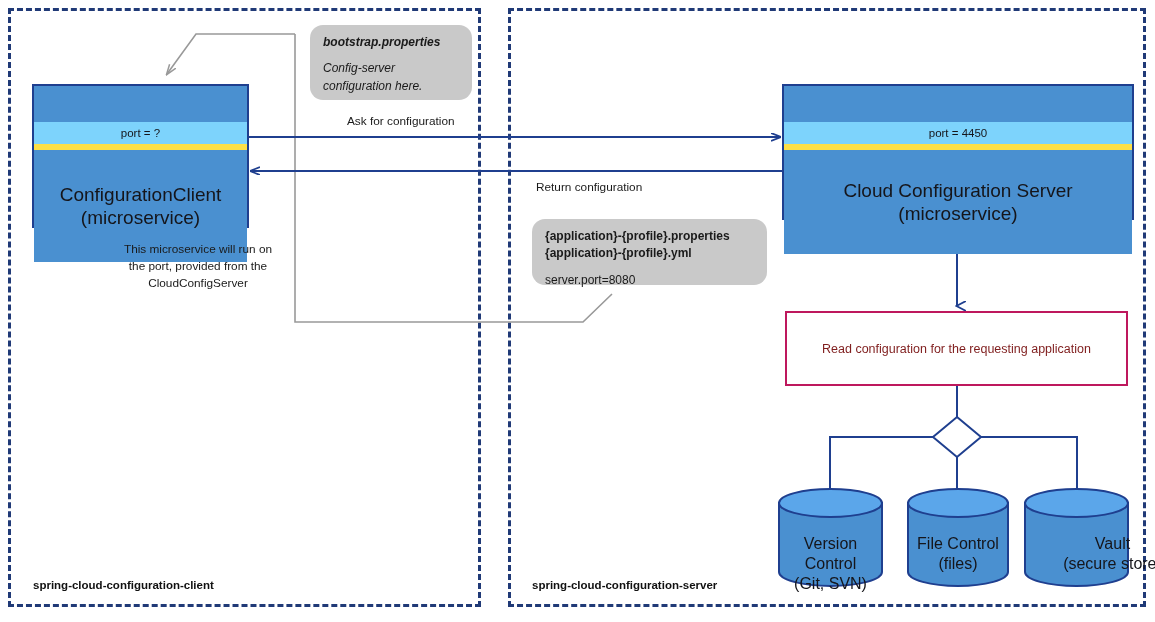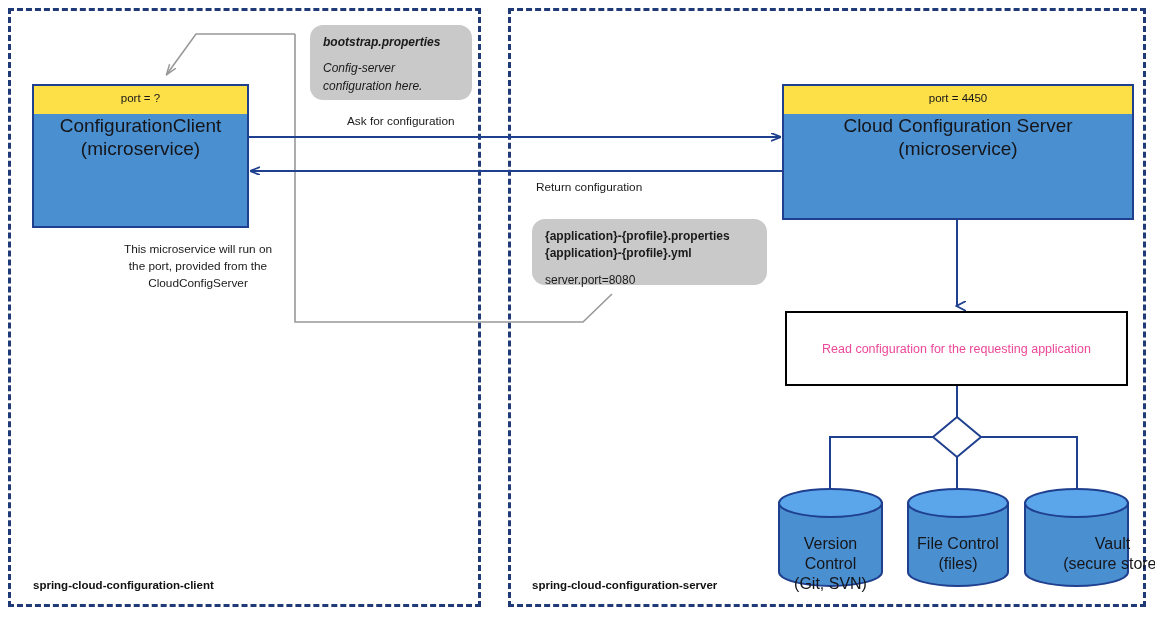--- a/index.html
+++ b/index.html
@@ -37,53 +37,54 @@
   
   .ms-box {
     position: absolute;
     box-sizing: border-box;
     border: 2px solid #1f3f8f;
     background: #4a90d0;
   }
   .ms-header {
     box-sizing: border-box;
     width: 100%;
-    border-bottom: 4px solid #fde047;
+    border-bottom: 6px solid #fde047;
     display: flex;
     align-items: center;
     justify-content: center;
     font-size: 11.5px;
     color: #15151a;
-    background: #fde047;
+    background: #7dd3fc;
+    margin-top: 36px;
   }
   .ms-body {
     box-sizing: border-box;
     width: 100%;
     display: flex;
     flex-direction: column;
     align-items: center;
-    justify-content: flex-start;
+    justify-content: center;
     color: #15151a;
     background: #4a90d0;
     text-align: center;
     line-height: 1.22;
   }
   .ms-body.big { font-size: 19px; }
 
   
   .plain-box {
     position: absolute;
     box-sizing: border-box;
-    border: 2px solid #000000;
+    border: 2px solid #be185d;
     background: #ffffff;
     display: flex;
     align-items: center;
     justify-content: center;
     font-size: 12.5px;
-    color: #ec4899;
+    color: #7f1d1d;
     text-align: center;
   }
 
   
   .callout {
     position: absolute;
     box-sizing: border-box;
     background: #c9c9c9;
     border-radius: 13px;
     color: #1a1a1a;

